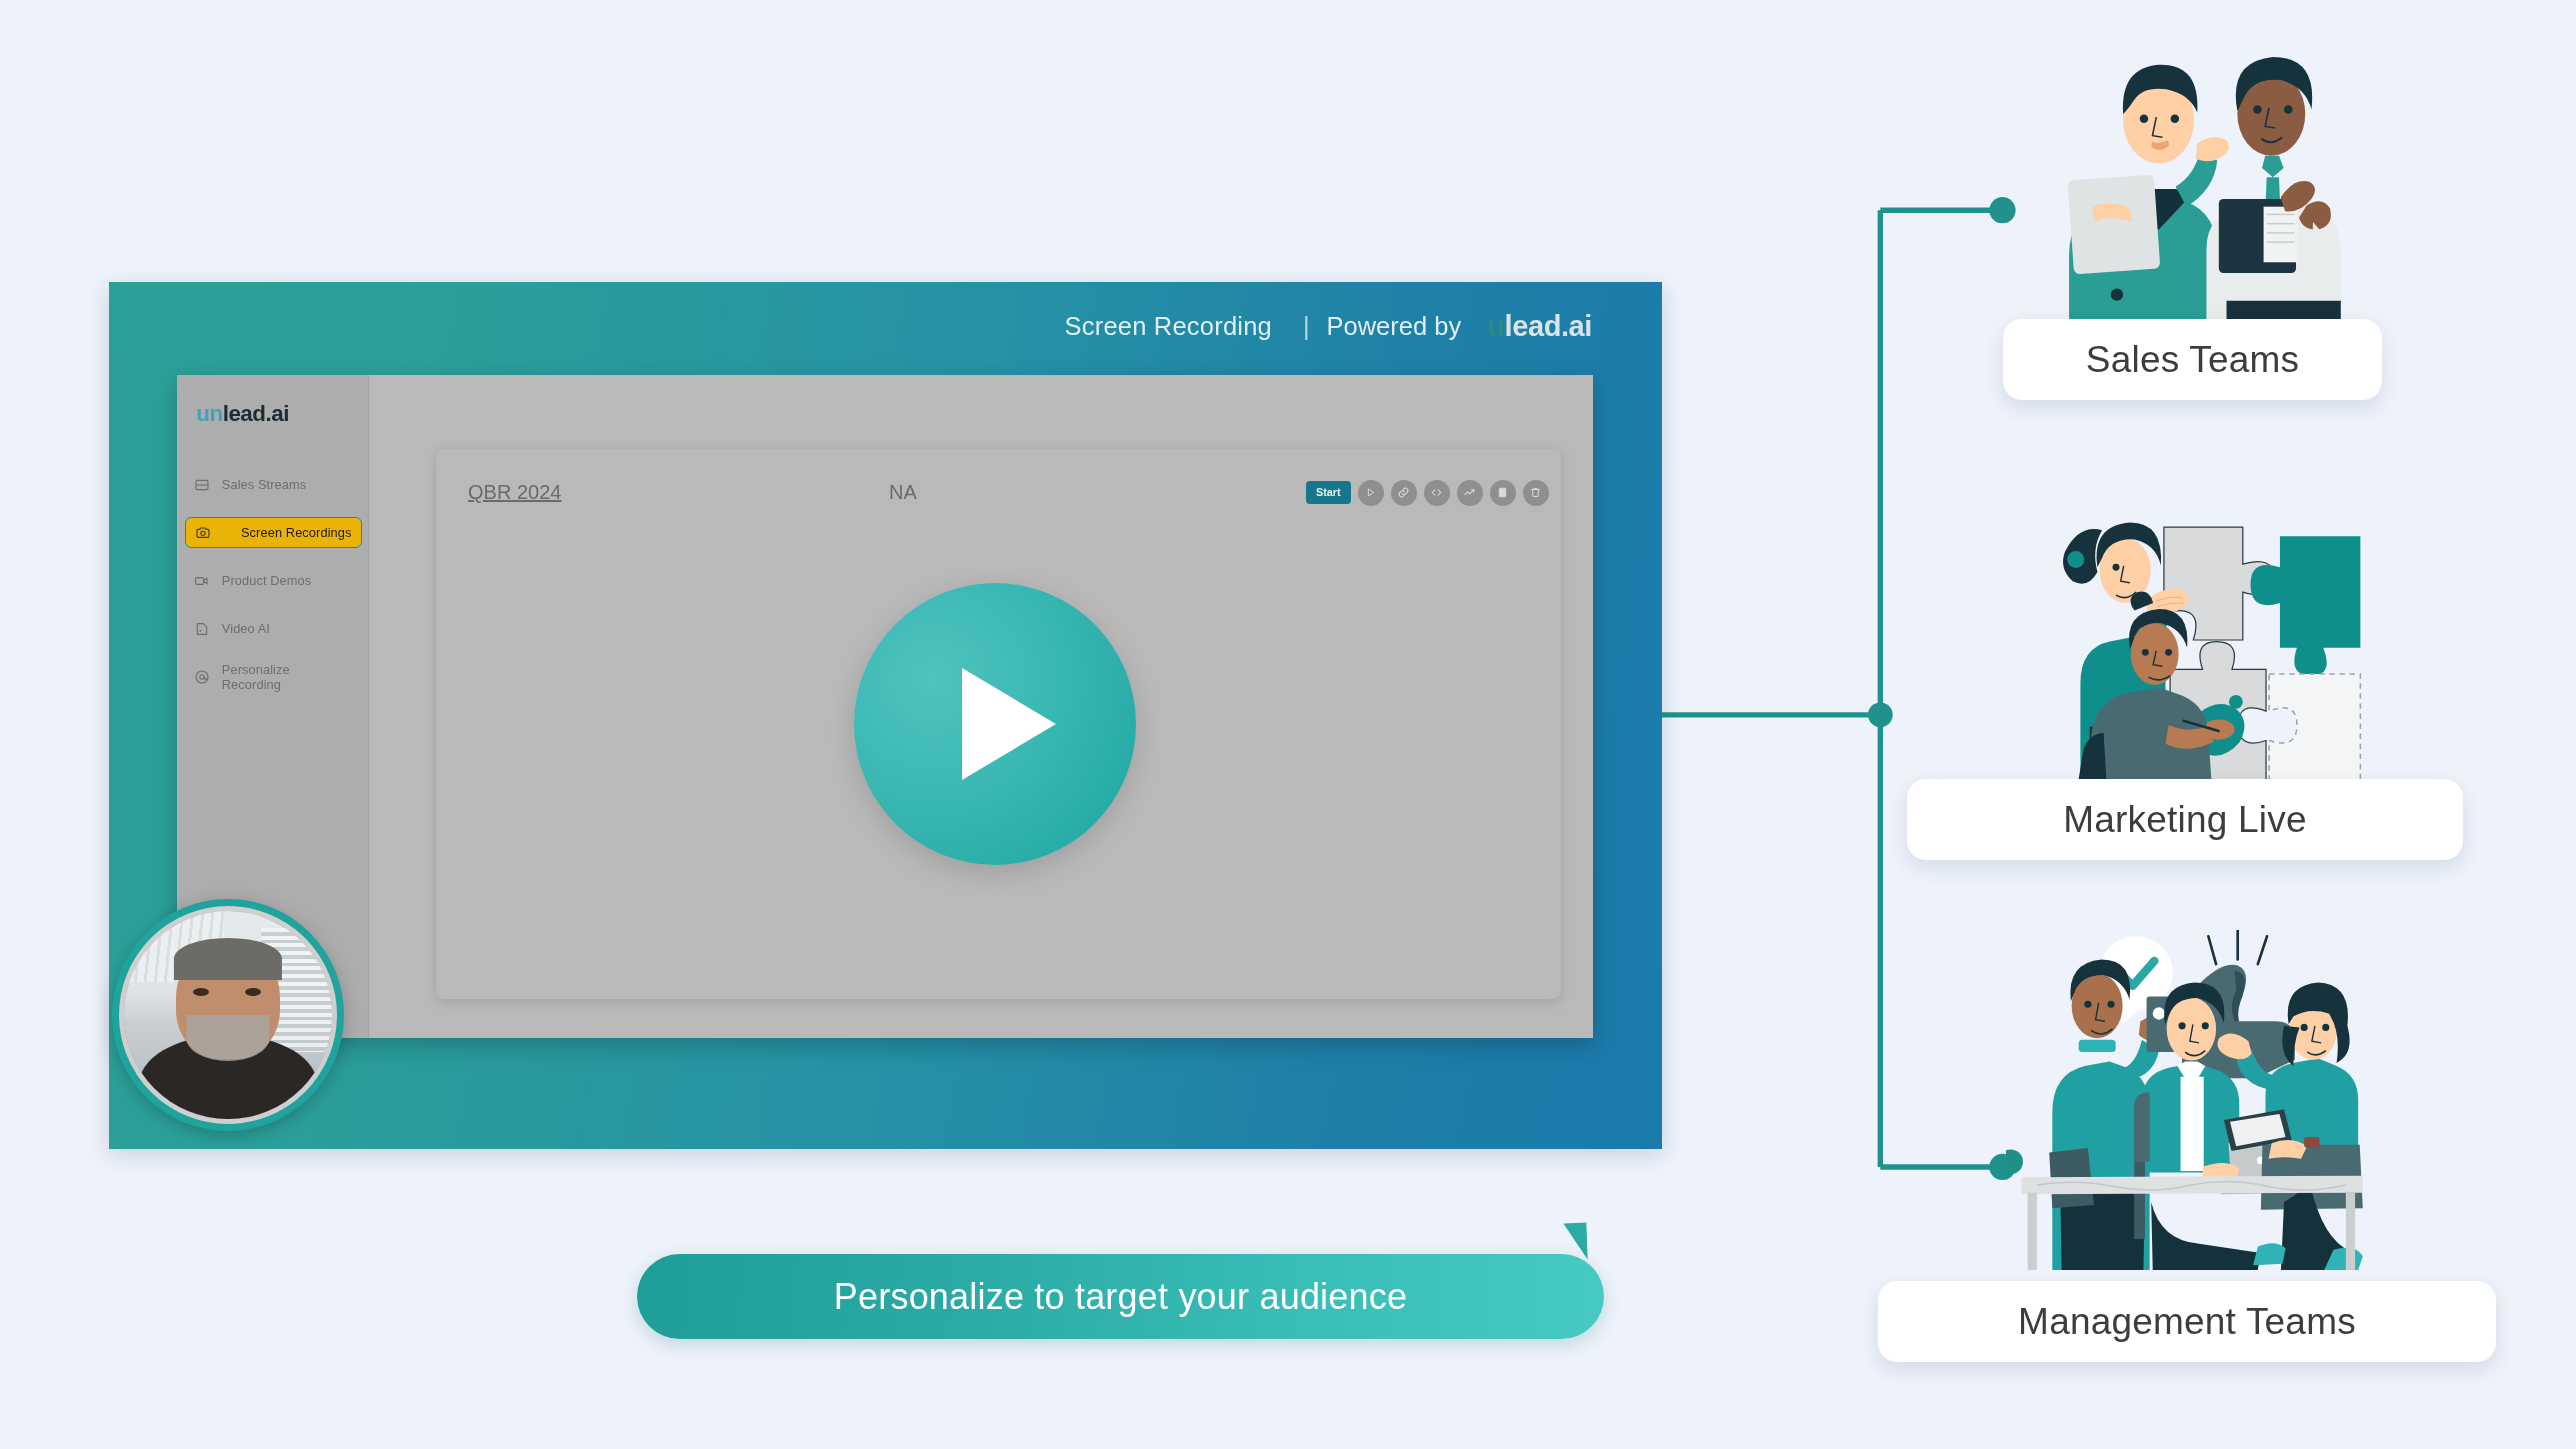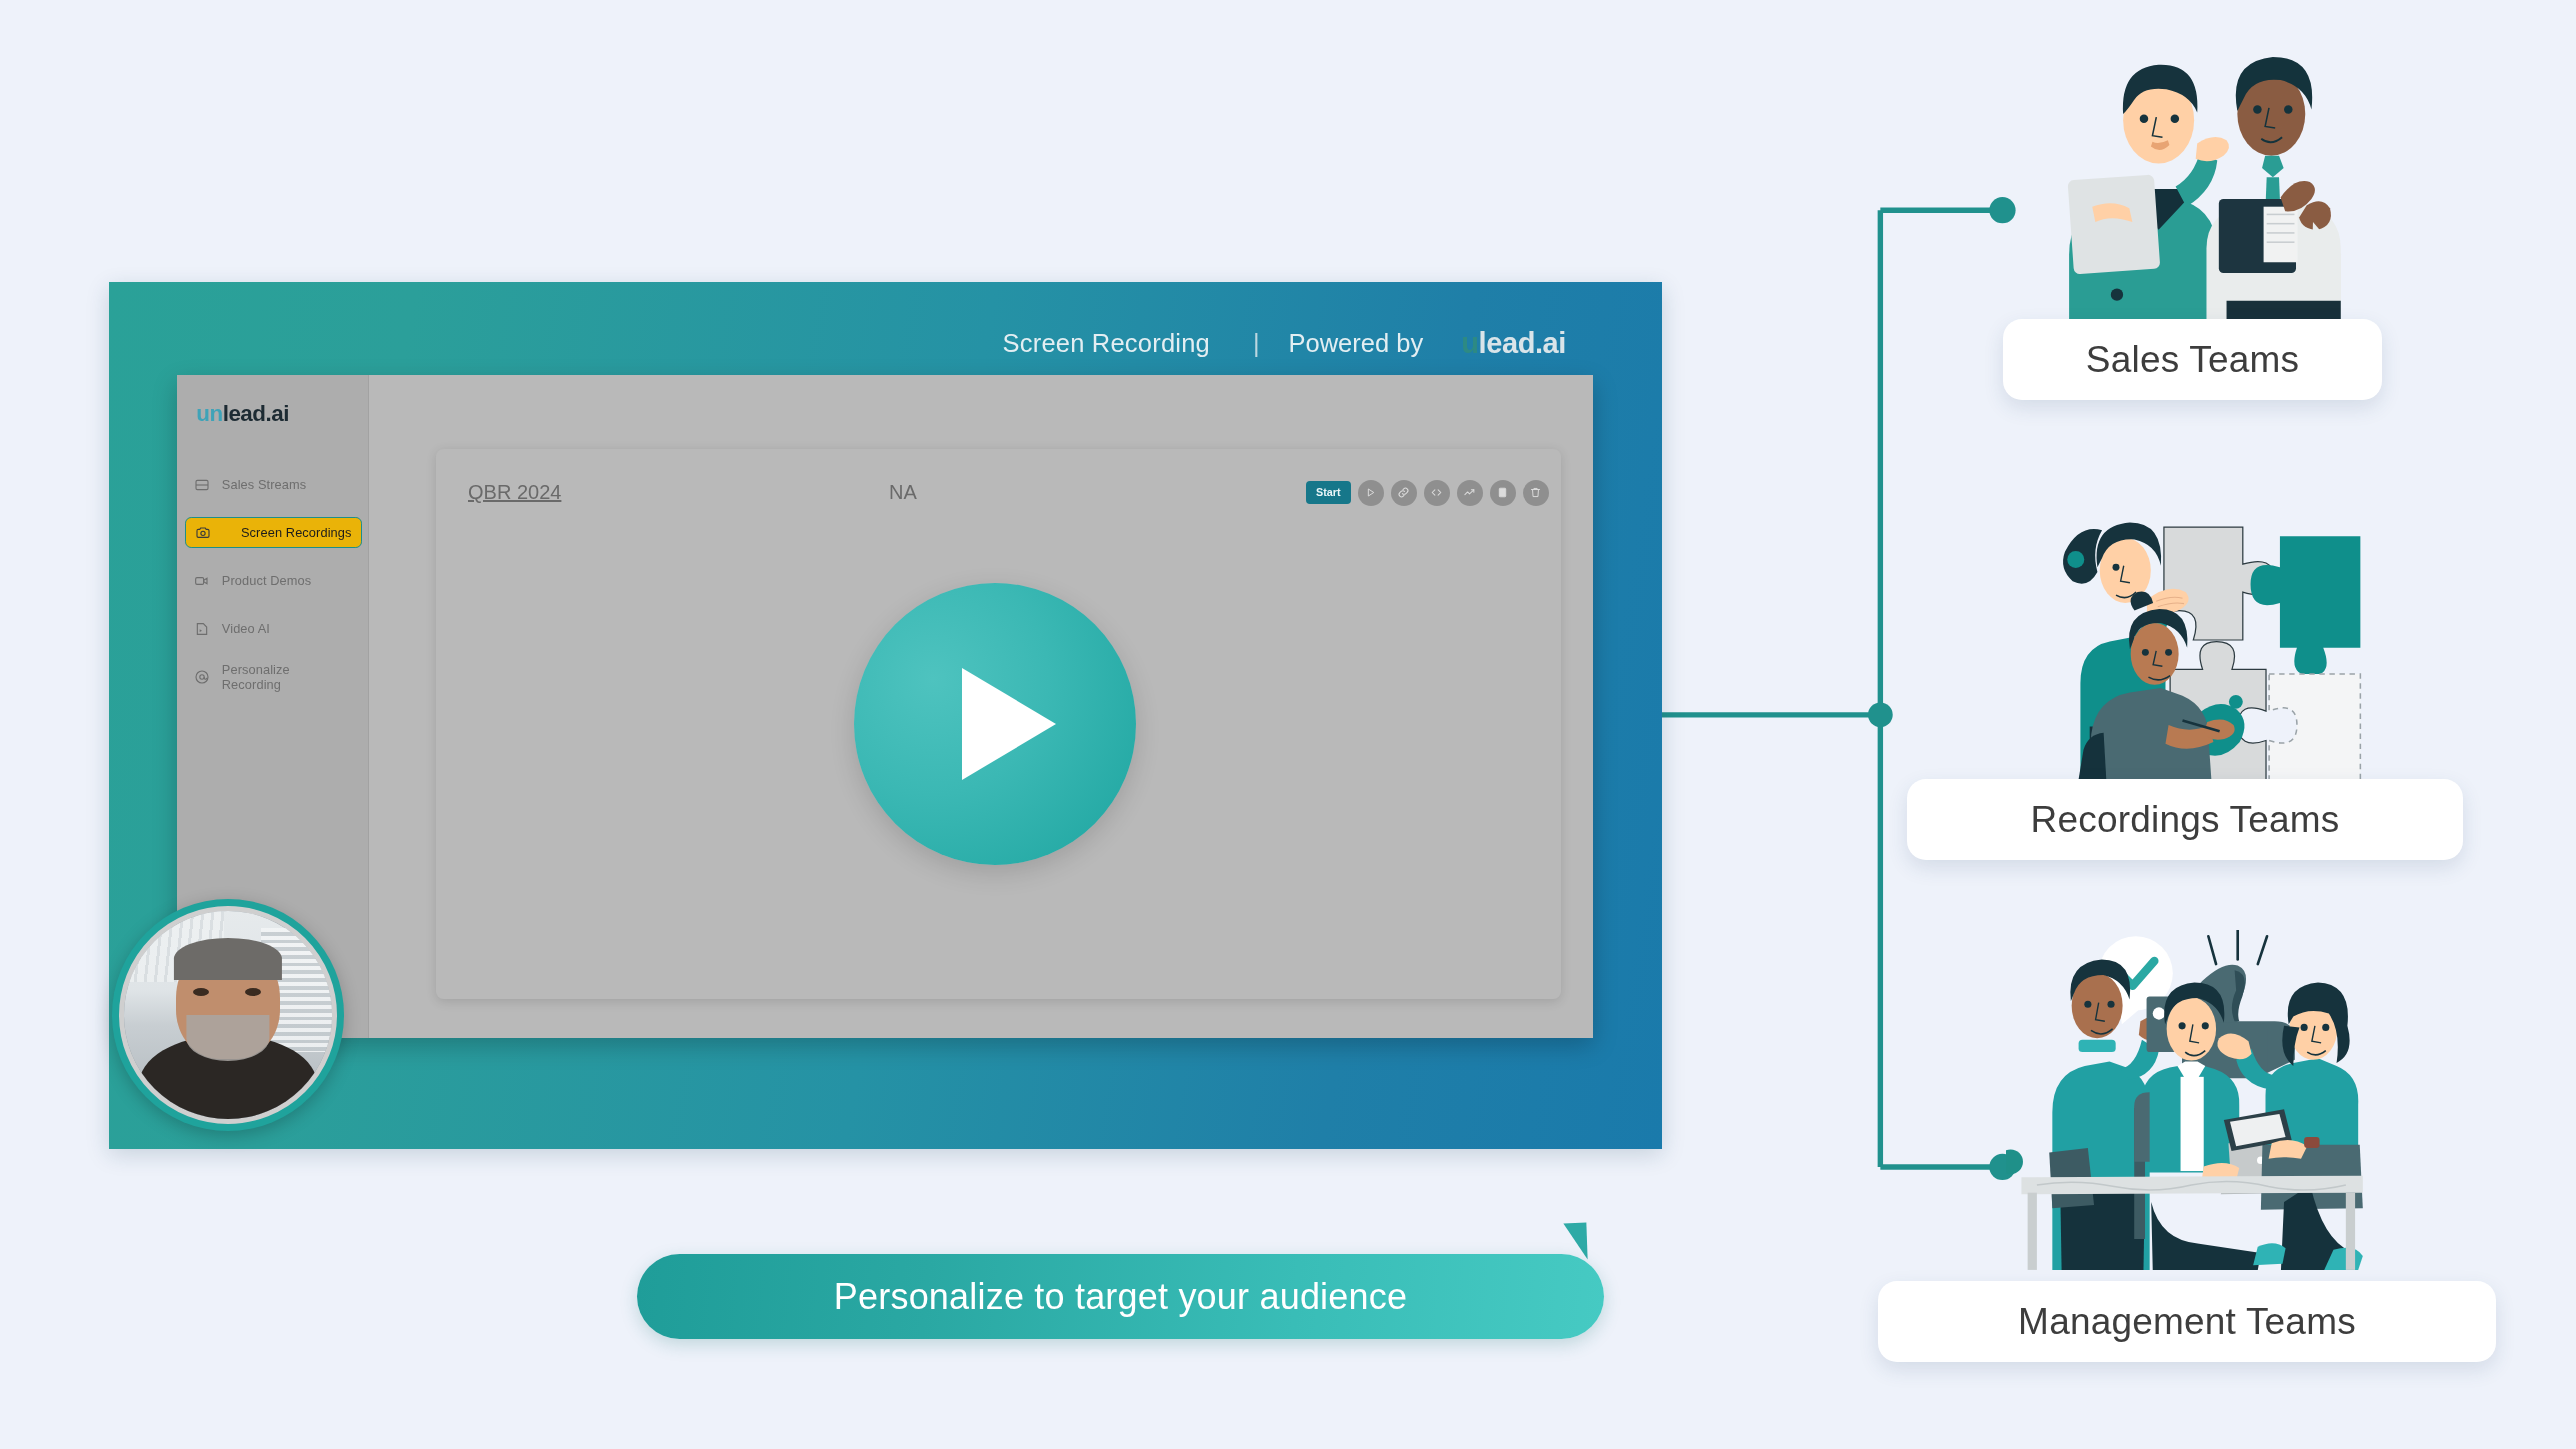--- a/index.html
+++ b/index.html
@@ -14,23 +14,23 @@
   #dashboard-frame {
     position: absolute;
     left: 109px; top: 282px;
     width: 1553px; height: 867px;
     background: linear-gradient(100deg, #2aa198 0%, #2b9f9a 18%, #2592a5 52%, #1f7fa8 80%, #1a7aab 100%);
     box-shadow: 0 6.2px 21.6px rgba(20,60,90,.18);
   }
 
   #dashboard-topbar {
     position: absolute;
-    left: 0; top: 17px; right: 0; height: 89px;
+    left: 0; top: 0; right: 0; height: 89px;
     display: flex; align-items: center; justify-content: flex-end;
-    padding-right: 96px; gap: 12px;
+    padding-right: 70px; gap: 0px;
   }
   .topbar-title {
     color: #e3eef2; font-size: 25.5px; font-weight: 400; letter-spacing: 0.2px;
   }
   .topbar-div {
     color: #bcd7e0; font-size: 25.5px; font-weight: 300;
     margin: 0 17px 0 31px;
   }
   .topbar-powered {
     color: #e3eef2; font-size: 25.5px; font-weight: 400;
@@ -521,21 +521,21 @@
       <path d="M180 204 L176 222 L188 224" fill="none" stroke="#16333d" stroke-width="1.8"></path>
       <path d="M170 238 Q184 246 198 236" fill="none" stroke="#16333d" stroke-width="2"></path>
 
       <path d="M196 300 Q224 312 248 300 L254 322 Q220 338 192 324 Z" fill="#b87a52"></path>
       <path d="M246 296 Q268 288 280 300 Q286 312 268 318 Q250 322 242 310 Z" fill="#b87a52"></path>
       <line x1="214" y1="294" x2="262" y2="308" stroke="#16333d" stroke-width="3.4"></line>
     </g>
   </svg>
 </div>
 <div class="team-card" style="left:1907px; top:779px; width:556px; height:81px;">
-  <span class="team-card-label">Recordings Teams</span>
+  <span class="team-card-label">Marketing Live</span>
 </div>
 
 <div class="team-illu" id="illu-mgmt">
   <svg class="illu-svg" viewBox="0 0 470 440">
 
     <g stroke="#16333d" stroke-width="3.4" stroke-linecap="round">
       <line x1="262" y1="8" x2="272" y2="44"></line>
       <line x1="300" y1="0" x2="300" y2="38"></line>
       <line x1="338" y1="8" x2="326" y2="44"></line>
     </g>

